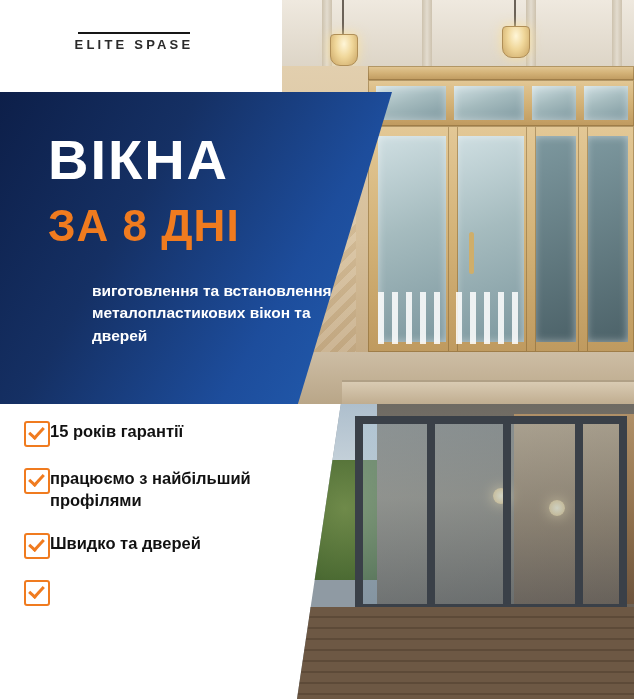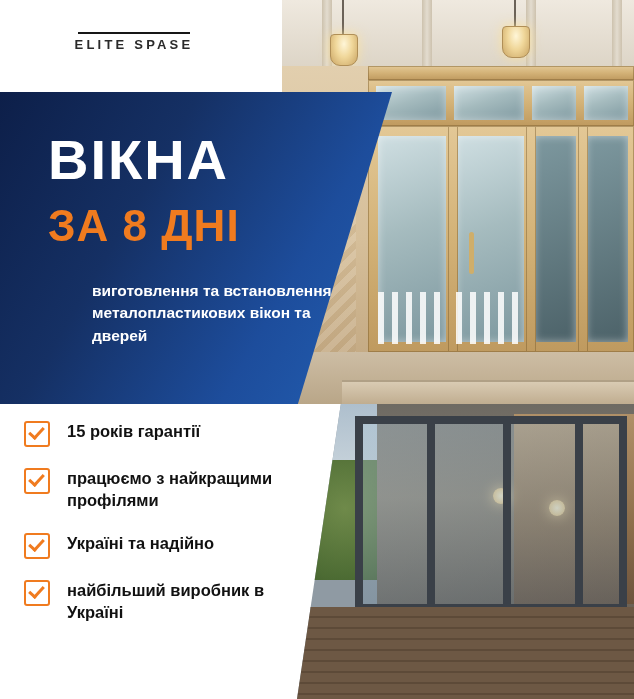--- a/index.html
+++ b/index.html
@@ -245,21 +245,21 @@
   
   .features {
     position: absolute;
     left: 0;
     top: 420px;
     width: 300px;
   }
   .feature {
     display: flex;
     align-items: flex-start;
-    gap: 17px;
+    gap: 0;
     margin: 0 0 20px 24px;
   }
   .check {
     flex: none;
     width: 22px;
     height: 22px;
     border: 2px solid #f07b1f;
     border-radius: 3px;
     position: relative;
     margin-top: 1px;
@@ -374,26 +374,25 @@
     <div class="bp-deck"></div>
   </div>
 
   <div class="features">
     <div class="feature">
       <span class="check"></span>
       <span class="feature-text">15 років гарантії</span>
     </div>
     <div class="feature">
       <span class="check"></span>
-      <span class="feature-text">працюємо з найкращими профілями</span>
+      <span class="feature-text">працюємо з найбільший профілями</span>
     </div>
     <div class="feature">
       <span class="check"></span>
-      <span class="feature-text">Україні та надійно</span>
+      <span class="feature-text">Швидко та дверей</span>
     </div>
     <div class="feature">
       <span class="check"></span>
-      <span class="feature-text">найбільший виробник в Україні</span>
     </div>
   </div>
 
 
 </div>
 
 </body></html>

